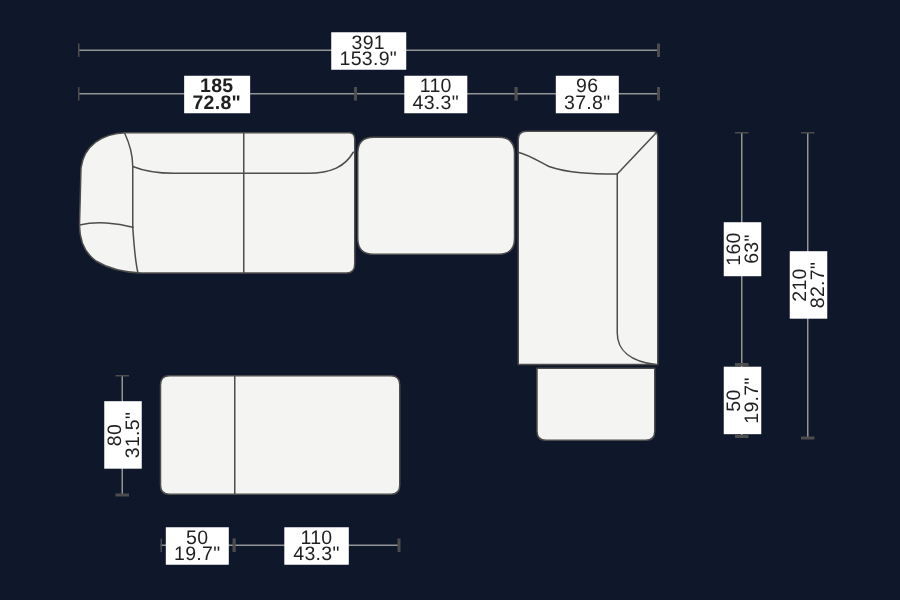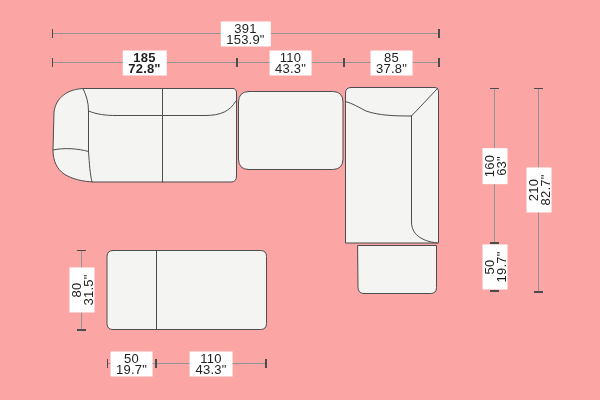--- a/index.html
+++ b/index.html
@@ -1,17 +1,17 @@
 <!DOCTYPE html>
 <html><head>
 <meta charset="utf-8">
 <style>
   html,body{margin:0;padding:0;background:#ffffff;}
   #stage{
-    position:relative;width:600px;height:400px;background:#fca5a5;overflow:hidden;
+    position:relative;width:600px;height:400px;background:#0f172a;overflow:hidden;
     font-family:"Liberation Sans","DejaVu Sans",sans-serif;
   }
   #sofa-svg{position:absolute;left:0;top:0;}
 
   
   .dim{position:absolute;}
   .dim-h{height:9px;}
   .dim-v{width:9px;}
   .dline-h{position:absolute;left:0;right:0;top:4px;height:1px;background:#949494;}
   .dline-v{position:absolute;top:0;bottom:0;left:4px;width:1px;background:#949494;}
@@ -97,21 +97,21 @@
       <div>110</div>
       <div>43.3"</div>
     </div>
   </div>
 
   <div class="dim dim-h" style="left:344px;top:58px;width:95px;">
     <div class="dline-h"></div>
     <div class="tick-h t-start"></div>
     <div class="tick-h t-end"></div>
     <div class="dlabel dlabel-h">
-      <div>85</div>
+      <div>96</div>
       <div>37.8"</div>
     </div>
   </div>
 
   <div class="dim dim-v" style="left:490px;top:88px;height:155px;">
     <div class="dline-v"></div>
     <div class="tick-v t-start"></div>
     <div class="tick-v t-end"></div>
     <div class="dlabel dlabel-v">
       <div>160</div>

